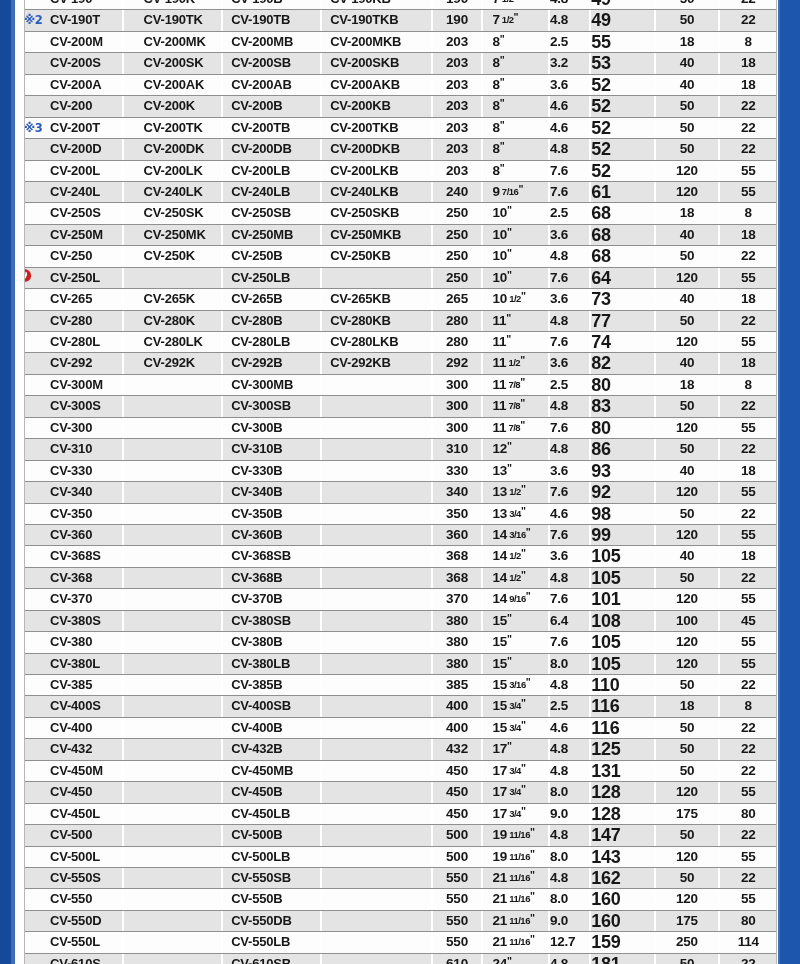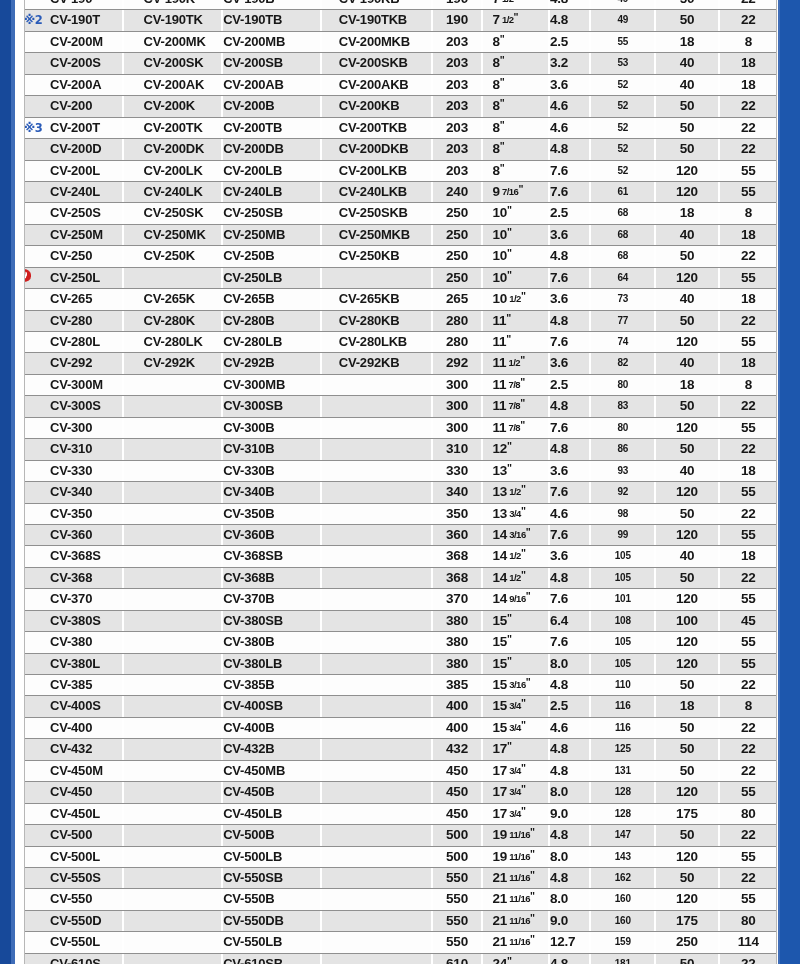--- a/index.html
+++ b/index.html
@@ -11,26 +11,26 @@
   .viewport{position:absolute;left:24px;top:0;width:753px;height:964px;overflow:hidden;}
   .edge{position:absolute;top:0;width:1px;height:964px;background:#b7b7b7;}
   .edge.l{left:24px;} .edge.r{left:776px;}
   .tbl{position:absolute;left:0;top:-11px;width:753px;}
   .row{display:flex;height:21.45px;box-sizing:border-box;border-bottom:1px solid #8f8f8f;background:#ffffff;}
   .cell{box-sizing:border-box;height:100%;line-height:20.4px;overflow:hidden;white-space:nowrap;
         font-weight:bold;color:#171717;background:#fdfdfd;margin-left:2px;font-size:13px;letter-spacing:-0.2px;}
   .row:nth-child(even) .cell{background:var(--stripe,#e4e4e4);}
   .c0{width:102px;margin-left:0;display:flex;align-items:center;}
   .c1{width:101px;padding-left:20px;}
-  .c2{width:101px;}
-  .c3{width:113px;padding-left:17px;}
+  .c2{width:101px;padding-left:8px;}
+  .c3{width:113px;padding-left:8px;}
   .c4{width:51px;text-align:center;font-size:13.5px;}
   .c5{width:67px;padding-left:9px;font-size:13.5px;}
   .c6{width:41px;text-align:left;font-size:13.5px;}
-  .c7{width:66px;text-align:center;font-size:10px;}
+  .c7{width:66px;font-size:18px;}
   .c8{width:64px;text-align:center;font-size:13.5px;}
   .c9{width:60px;text-align:center;font-size:13.5px;}
   .marker{flex:none;width:26px;font-family:"DejaVu Sans","Liberation Sans",sans-serif;
           font-size:11.5px;color:var(--marker,#2a5bb8);font-weight:bold;letter-spacing:-0.5px;}
   .model{font-size:13px;}
   .frac{font-size:9.5px;letter-spacing:-0.5px;position:relative;top:-1px;}
   .quote{font-size:10.5px;position:relative;top:-3px;}
   .badge{display:inline-block;width:17px;height:13px;background:var(--badge,#cf1f1f);
          border-radius:55% 50% 50% 58% / 60% 55% 55% 62%;position:relative;margin-left:-10px;top:0;}
   .badge::after{content:"";position:absolute;left:6px;top:2px;width:5px;height:8px;

